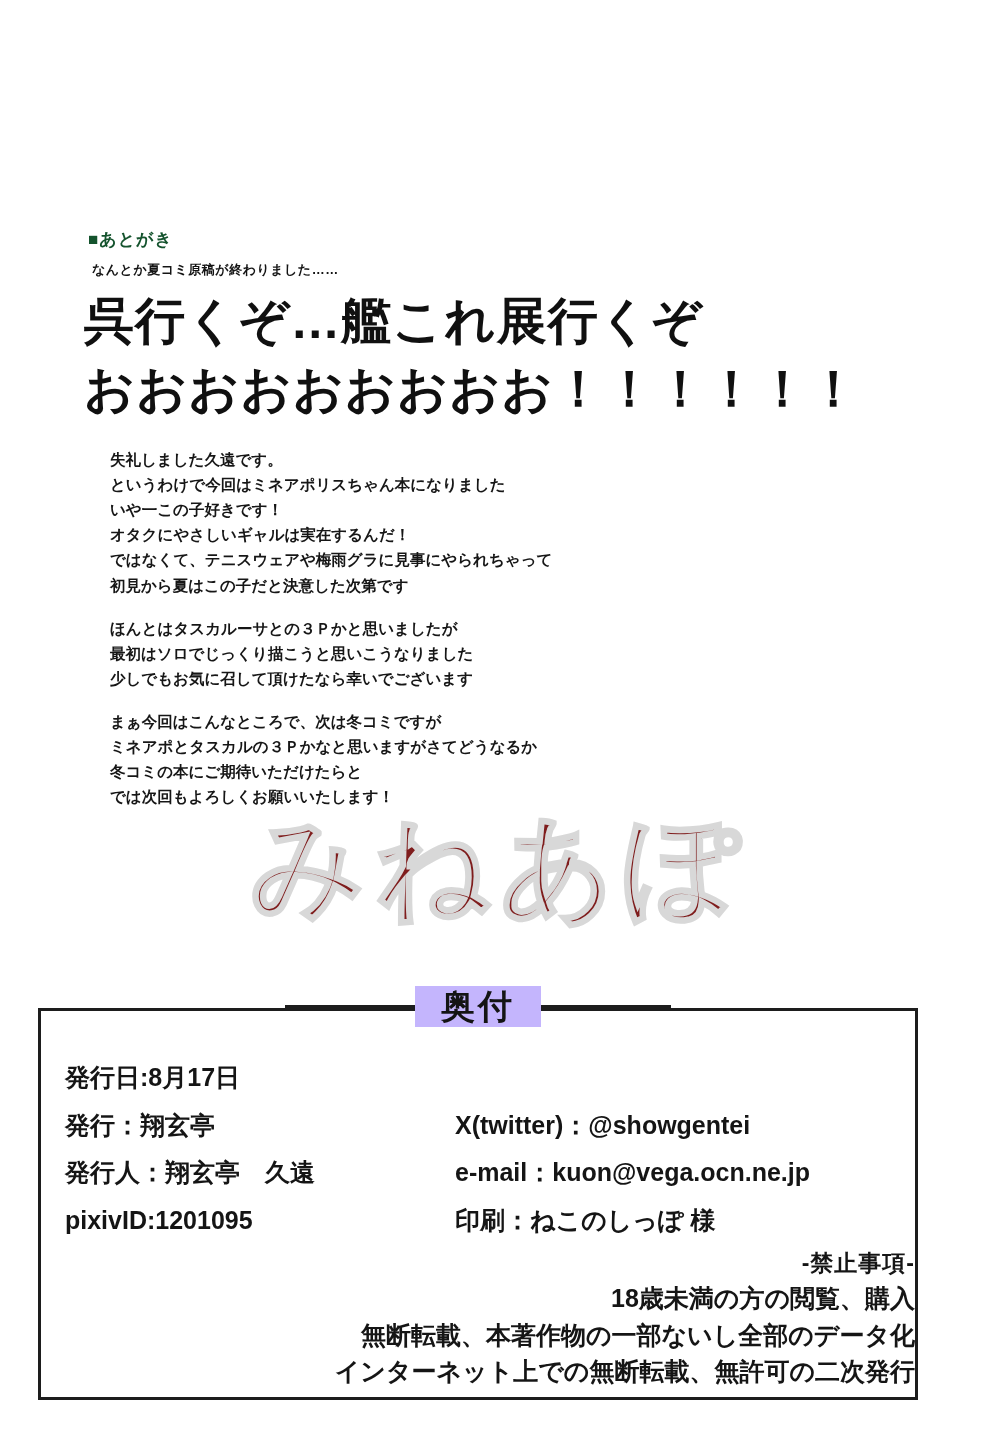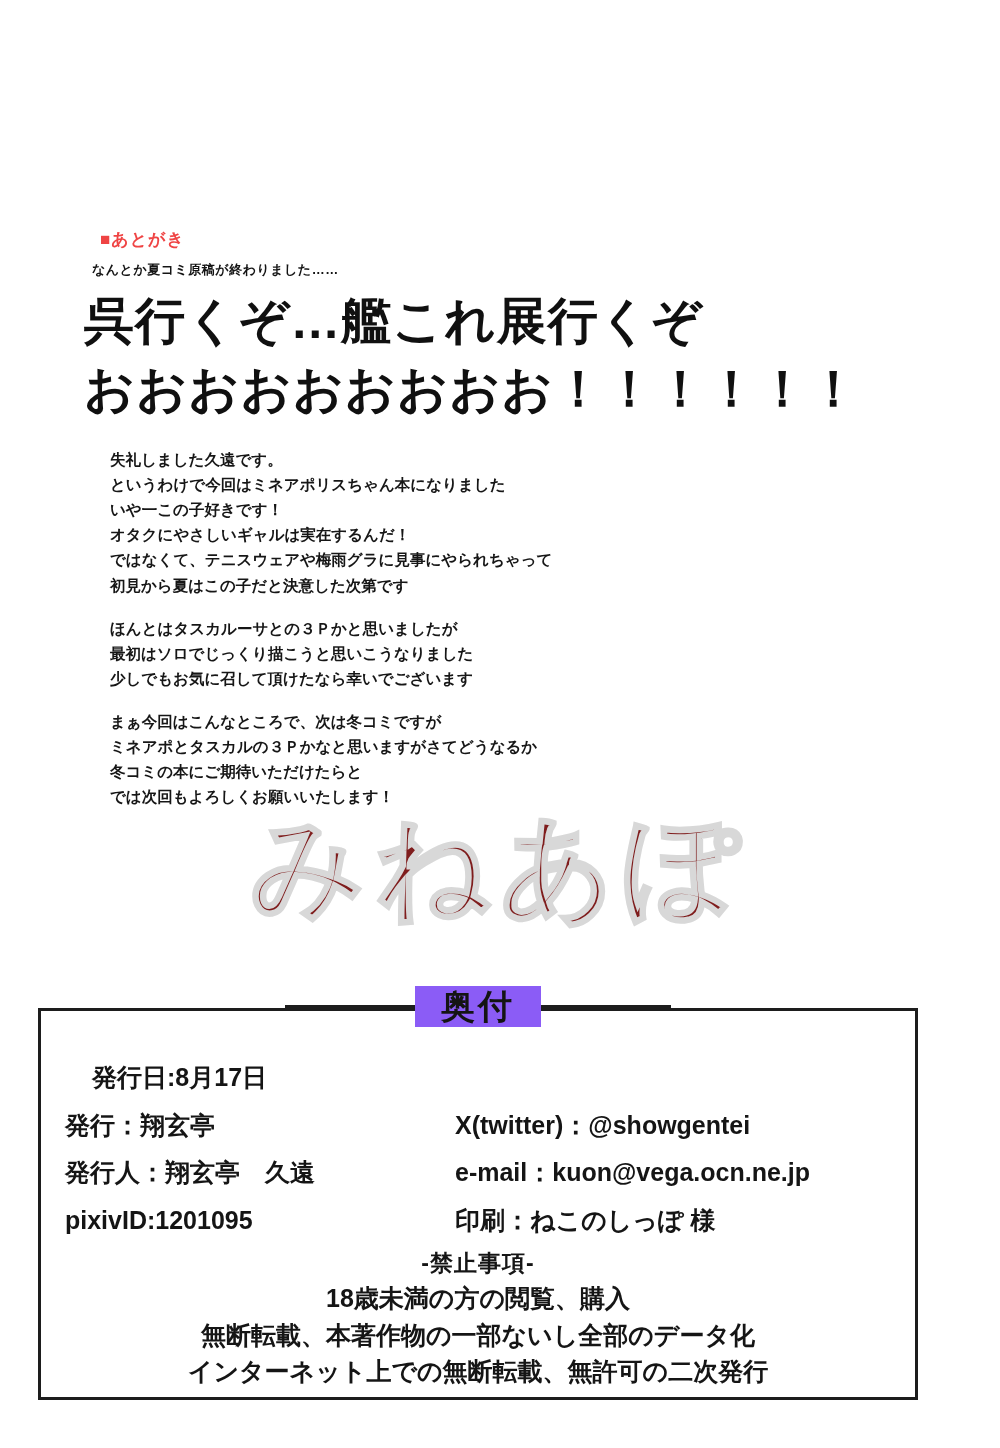--- a/index.html
+++ b/index.html
@@ -25,22 +25,22 @@
   .afterword {
     position: absolute;
     left: 88px;
     top: 228px;
     width: 840px;
   }
   .afterword-heading {
     font-size: 17px;
     font-weight: bold;
     letter-spacing: 1px;
-    color: #ef4444;
-    margin: 0 0 10px 12px;
+    color: #14532d;
+    margin: 0 0 10px 0;
   }
   .afterword-sub {
     font-size: 13px;
     font-weight: bold;
     letter-spacing: 0.5px;
     color: #141414;
     margin: 0 0 8px 4px;
   }
   .shout {
     font-size: 50px;
@@ -104,21 +104,21 @@
   .colophon-title-wrap {
     position: absolute;
     left: 0;
     top: -25px;
     width: 100%;
     display: flex;
     align-items: center;
     justify-content: center;
   }
   .colophon-title {
-    background: #8b5cf6;
+    background: #c4b5fd;
     padding: 0 26px;
     font-size: 34px;
     font-weight: bold;
     letter-spacing: 3px;
     color: #141414;
     line-height: 1.2;
   }
   .rule {
     height: 3px;
     background: #1d1d1d;
@@ -138,41 +138,41 @@
     font-size: 25px;
     font-weight: bold;
     color: #151515;
     line-height: 1.5;
   }
   .colophon-grid .cell {
     white-space: nowrap;
   }
   .colophon-grid .cell.full {
     grid-column: 1 / span 2;
-    margin-left: 27px;
   }
 
   .prohibit {
     position: absolute;
     left: 0;
     right: 0;
     top: 236px;
     text-align: center;
     font-size: 25px;
     font-weight: bold;
     color: #151515;
     line-height: 1.45;
   }
   .prohibit .ptitle {
     font-size: 23px;
     letter-spacing: 1px;
   }
   .prohibit .pline {
     display: block;
     white-space: nowrap;
+    text-align: right;
   }
 </style>
 </head>
 <body>
 
 <div class="page">
 
   <section class="afterword">
     <div class="afterword-heading">■あとがき</div>
     <div class="afterword-sub">なんとか夏コミ原稿が終わりました……</div>

